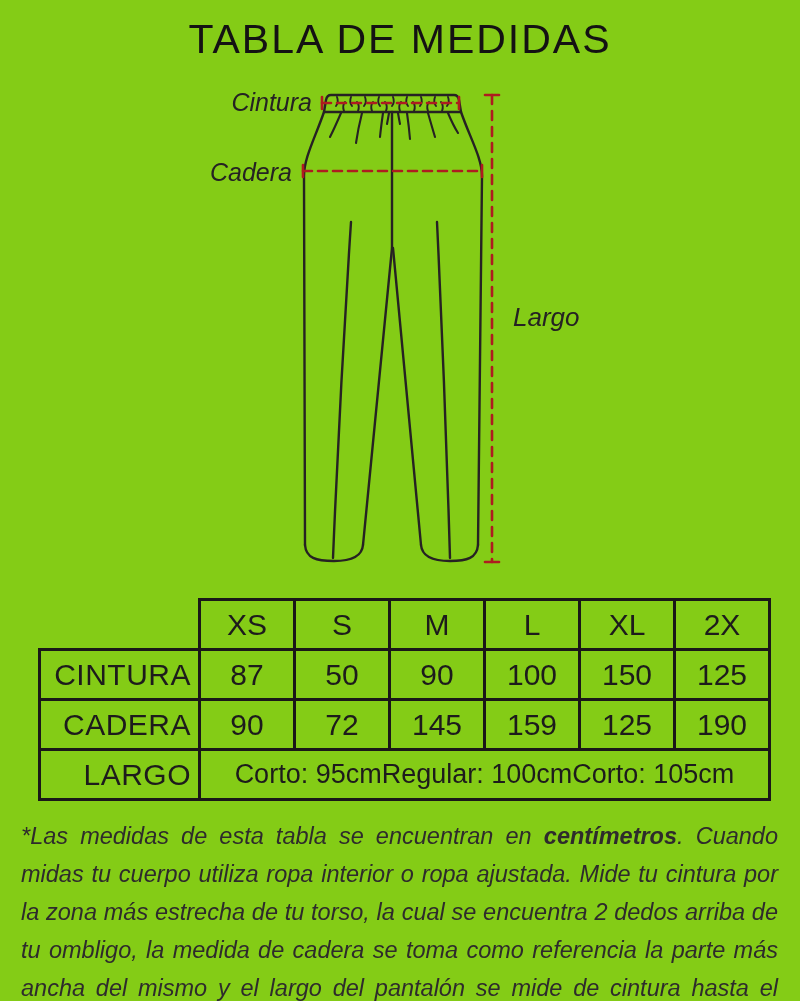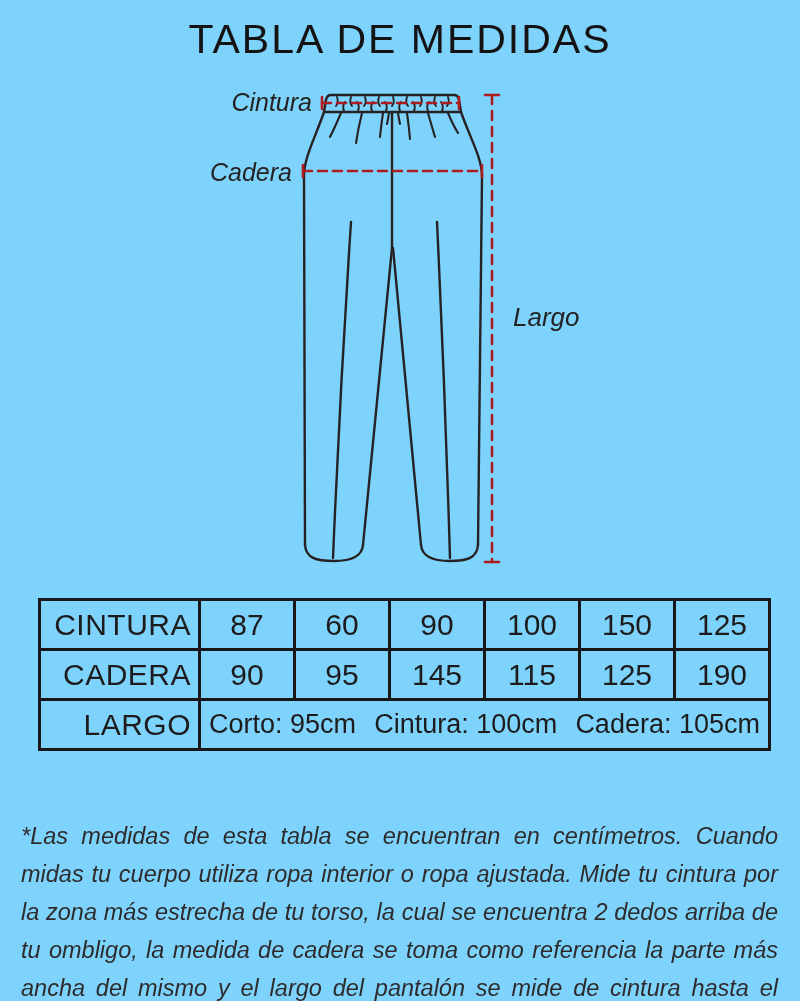--- a/index.html
+++ b/index.html
@@ -1,20 +1,20 @@
 <!DOCTYPE html>
 <html><head>
 <meta charset="utf-8">
 <style>
   html, body { margin: 0; padding: 0; background: #ffffff; }
   .stage {
     position: relative;
     width: 800px;
     height: 1001px;
-    background: #7dd3fc;
+    background: #84cc16;
     overflow: hidden;
     font-family: "Liberation Sans", sans-serif;
     color: #1d1b1c;
   }
   .page-title {
     position: absolute;
     left: 0; top: 16px;
     width: 100%;
     text-align: center;
     font-size: 41px;
@@ -54,38 +54,38 @@
   }
   .size-table th.blank { border: none; background: transparent; }
   .size-table td.rowlabel {
     text-align: right;
     padding-right: 7px;
     letter-spacing: 0.5px;
   }
   .size-table .length-cell { padding: 0; }
   .length-inner {
     display: flex;
-    justify-content: space-between;
+    justify-content: center;
     align-items: center;
     padding: 0 8px;
     font-size: 27px;
     white-space: nowrap;
   }
   .footnote {
     position: absolute;
     left: 21px; top: 817px;
     width: 757px;
     font-style: italic;
     font-size: 23.5px;
     line-height: 38px;
     text-align: justify;
     color: #2e2b2c;
     margin: 0;
   }
-  .footnote b { font-weight: 400; }
+  .footnote b { font-weight: 700; }
 </style>
 </head>
 <body>
 
 <div class="stage">
 
   <div class="page-title">TABLA DE MEDIDAS</div>
 
   <svg class="pants-svg" width="800" height="505" viewBox="0 80 800 505" fill="none" stroke-linecap="round" stroke-linejoin="round">
 
@@ -169,45 +169,54 @@
     <colgroup>
       <col style="width:160px">
       <col style="width:95px">
         <col style="width:95px">
         <col style="width:95px">
       <col style="width:95px">
         <col style="width:95px">
         <col style="width:95px">
     </colgroup>
     <tbody>
+      <tr>
+        <th class="blank"></th>
+        <th>XS</th>
+        <th>S</th>
+        <th>M</th>
+        <th>L</th>
+        <th>XL</th>
+        <th>2X</th>
+      </tr>
       <tr style="height:50px">
         <td class="rowlabel">CINTURA</td>
         <td>87</td>
-        <td>60</td>
+        <td>50</td>
         <td>90</td>
         <td>100</td>
         <td>150</td>
         <td>125</td>
       </tr>
       <tr style="height:50px">
         <td class="rowlabel">CADERA</td>
         <td>90</td>
-        <td>95</td>
+        <td>72</td>
         <td>145</td>
-        <td>115</td>
+        <td>159</td>
         <td>125</td>
         <td>190</td>
       </tr>
       <tr style="height:50px">
         <td class="rowlabel">LARGO</td>
         <td class="length-cell" colspan="6">
           <div class="length-inner">
             <span>Corto: 95cm</span>
-            <span>Cintura: 100cm</span>
-            <span>Cadera: 105cm</span>
+            <span>Regular: 100cm</span>
+            <span>Corto: 105cm</span>
           </div>
         </td>
       </tr>
     </tbody>
   </table>
 
   <p class="footnote"><span>*Las medidas de esta tabla se encuentran en </span><b>centímetros</b><span>. Cuando midas tu cuerpo utiliza ropa interior o ropa ajustada. Mide tu cintura por la zona más estrecha de tu torso, la cual se encuentra 2 dedos arriba de tu ombligo, la medida de cadera se toma como referencia la parte más ancha del mismo y el largo del pantalón se mide de cintura hasta el suelo.</span></p>
 
 </div>
 

